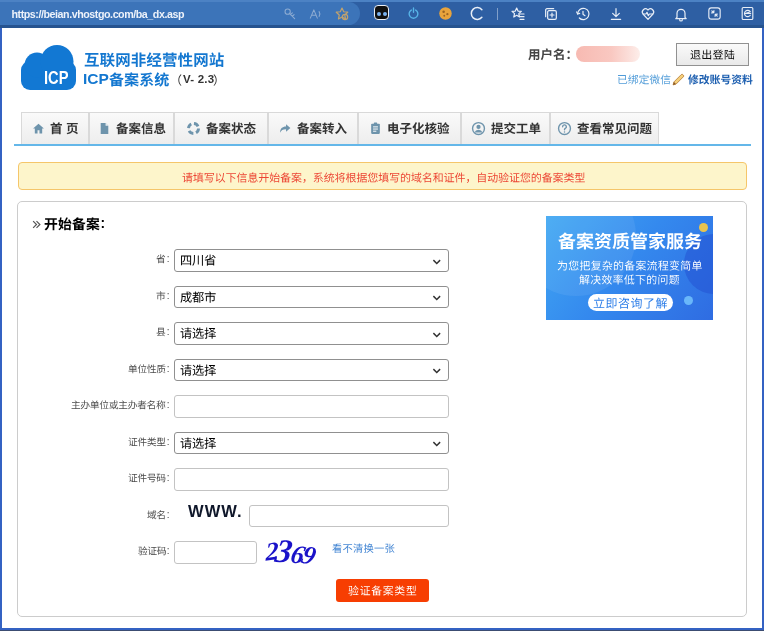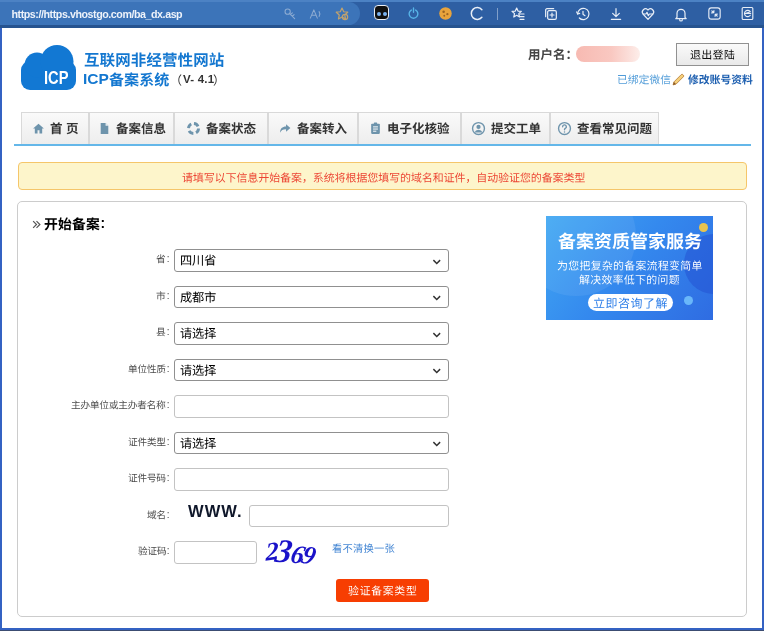--- a/index.html
+++ b/index.html
@@ -141,21 +141,21 @@
       <path id="g133" d="M418 521V383H183V521ZM418 590H183V720H418ZM315 233C334 201 354 166 374 130L183 68V315H493V787H108V91C108 53 82 35 65 26C77 8 92 -28 97 -50C118 -33 151 -20 405 70C424 33 440 -3 451 -30L519 7C492 73 430 182 378 264ZM584 781V-80H658V711H840V205C840 191 836 187 821 187C808 186 761 186 710 188C720 167 730 136 732 116C805 115 850 116 878 129C906 141 914 163 914 204V781Z"></path>
       <path id="g134" d="M49 438 80 366C156 400 252 446 343 489L331 550C226 507 119 463 49 438ZM90 752C156 726 238 684 278 652L318 712C276 743 193 783 128 805ZM187 276V-90H264V-40H747V-86H827V276ZM264 28V207H747V28ZM469 841C442 737 391 638 326 573C345 564 376 545 391 532C423 568 453 613 479 664H593C570 518 511 413 296 360C311 345 331 316 338 298C499 342 582 415 627 512C678 403 765 336 906 305C915 325 934 353 949 368C788 395 698 473 658 601C663 621 667 642 670 664H836C821 620 803 575 788 544L849 525C876 574 906 651 930 719L878 735L866 732H510C522 762 533 794 542 826Z"></path>
       <path id="g135" d="M114 775C163 729 223 664 251 622L305 672C277 713 215 775 166 819ZM42 527V454H183V111C183 66 153 37 135 24C148 10 168 -22 174 -40C189 -20 216 2 385 129C378 143 366 171 360 192L256 116V527ZM506 840C464 713 394 587 312 506C331 495 363 471 377 457C417 502 457 558 492 621H866C853 203 837 46 804 10C793 -3 783 -6 763 -6C740 -6 686 -6 625 -1C638 -21 647 -53 649 -74C703 -76 760 -78 792 -74C826 -71 849 -62 871 -33C910 16 925 176 940 650C941 662 941 690 941 690H529C549 732 567 776 583 820ZM672 292V184H499V292ZM672 353H499V460H672ZM430 523V61H499V122H739V523Z"></path>
       <path id="g136" d="M97 762V688H745C670 617 560 539 464 491V18C464 1 458 -5 436 -5C413 -7 336 -7 253 -4C265 -26 279 -58 283 -80C385 -80 451 -79 490 -68C530 -56 543 -33 543 17V453C668 521 804 626 893 723L834 766L817 762Z"></path>
     </defs>
   </svg>
 <div style="position:absolute;left:0;top:0;width:764px;height:28px;background:#2e5fa3"></div>
 <div style="position:absolute;left:0;top:0;width:764px;height:2px;background:#4c82c4"></div>
 <div style="position:absolute;left:0;top:25px;width:764px;height:3px;background:#26538f"></div>
 <div style="position:absolute;left:-14px;top:2px;width:374px;height:23px;border-radius:12px;background:#3c74b9"></div>
-<div style="position:absolute;left:11.5px;top:7.6px;font:700 10.7px 'Liberation Sans',sans-serif;color:#edf2fa;letter-spacing:-0.45px;line-height:12.8px;white-space:nowrap">https://https.vhostgo.com/ba_dx.asp</div>
+<div style="position:absolute;left:11.5px;top:7.6px;font:700 10.7px 'Liberation Sans',sans-serif;color:#edf2fa;letter-spacing:-0.45px;line-height:12.8px;white-space:nowrap">https://beian.vhostgo.com/ba_dx.asp</div>
 <svg width="14" height="14" viewBox="0 0 24 24" style="position:absolute;left:283px;top:7px" fill="none" stroke="#8cabd2" stroke-width="1.8" stroke-linecap="round" stroke-linejoin="round">
     <circle cx="8" cy="8" r="4.5"></circle>
     <path d="M11 11 L20 20 M16 16 l3 -3 M13 13 l3 -3"></path>
   </svg>
 <svg width="14" height="14" viewBox="0 0 24 24" style="position:absolute;left:308px;top:7px" fill="none" stroke="#8cabd2" stroke-width="1.8" stroke-linecap="round" stroke-linejoin="round">
     <path d="M4 19 L10 5 L16 19 M6.5 14 h7"></path>
     <path d="M19 8 a7 7 0 0 1 0 8"></path>
   </svg>
 <svg width="16" height="16" viewBox="0 0 24 24" style="position:absolute;left:334px;top:6px" fill="none" stroke="#c0a26e" stroke-width="1.8" stroke-linecap="round" stroke-linejoin="round">
     <path d="M12 3 l2.6 5.6 6 .7 -4.5 4.1 1.2 6 -5.3 -3 -5.3 3 1.2 -6 -4.5 -4.1 6 -.7 z"></path>
@@ -250,21 +250,21 @@
       </g>
     </svg>
   </div>
 <div style="position:absolute;left:170.0px;top:73.5px">
     <svg width="13" height="17" viewBox="0 0 13 17" style="display:block;overflow:visible">
       <g fill="#333" transform="translate(0,10.6)">
         <use href="#g12" transform="translate(0.0,0) scale(0.0120,-0.0120)"></use>
       </g>
     </svg>
   </div>
-<div style="position:absolute;left:183.0px;top:72.6px;font:700 11.5px 'Liberation Sans',sans-serif;color:#333;letter-spacing:0.20px;line-height:13.8px;white-space:nowrap">V- 4.1</div>
+<div style="position:absolute;left:183.0px;top:72.6px;font:700 11.5px 'Liberation Sans',sans-serif;color:#333;letter-spacing:0.20px;line-height:13.8px;white-space:nowrap">V- 2.3</div>
 <div style="position:absolute;left:213.0px;top:73.5px">
     <svg width="13" height="17" viewBox="0 0 13 17" style="display:block;overflow:visible">
       <g fill="#333" transform="translate(0,10.6)">
         <use href="#g13" transform="translate(0.0,0) scale(0.0120,-0.0120)"></use>
       </g>
     </svg>
   </div>
 <div style="position:absolute;left:528.0px;top:47.8px">
     <svg width="51" height="18" viewBox="0 0 51 18" style="display:block;overflow:visible">
       <g fill="#444" transform="translate(0,11.0)">

